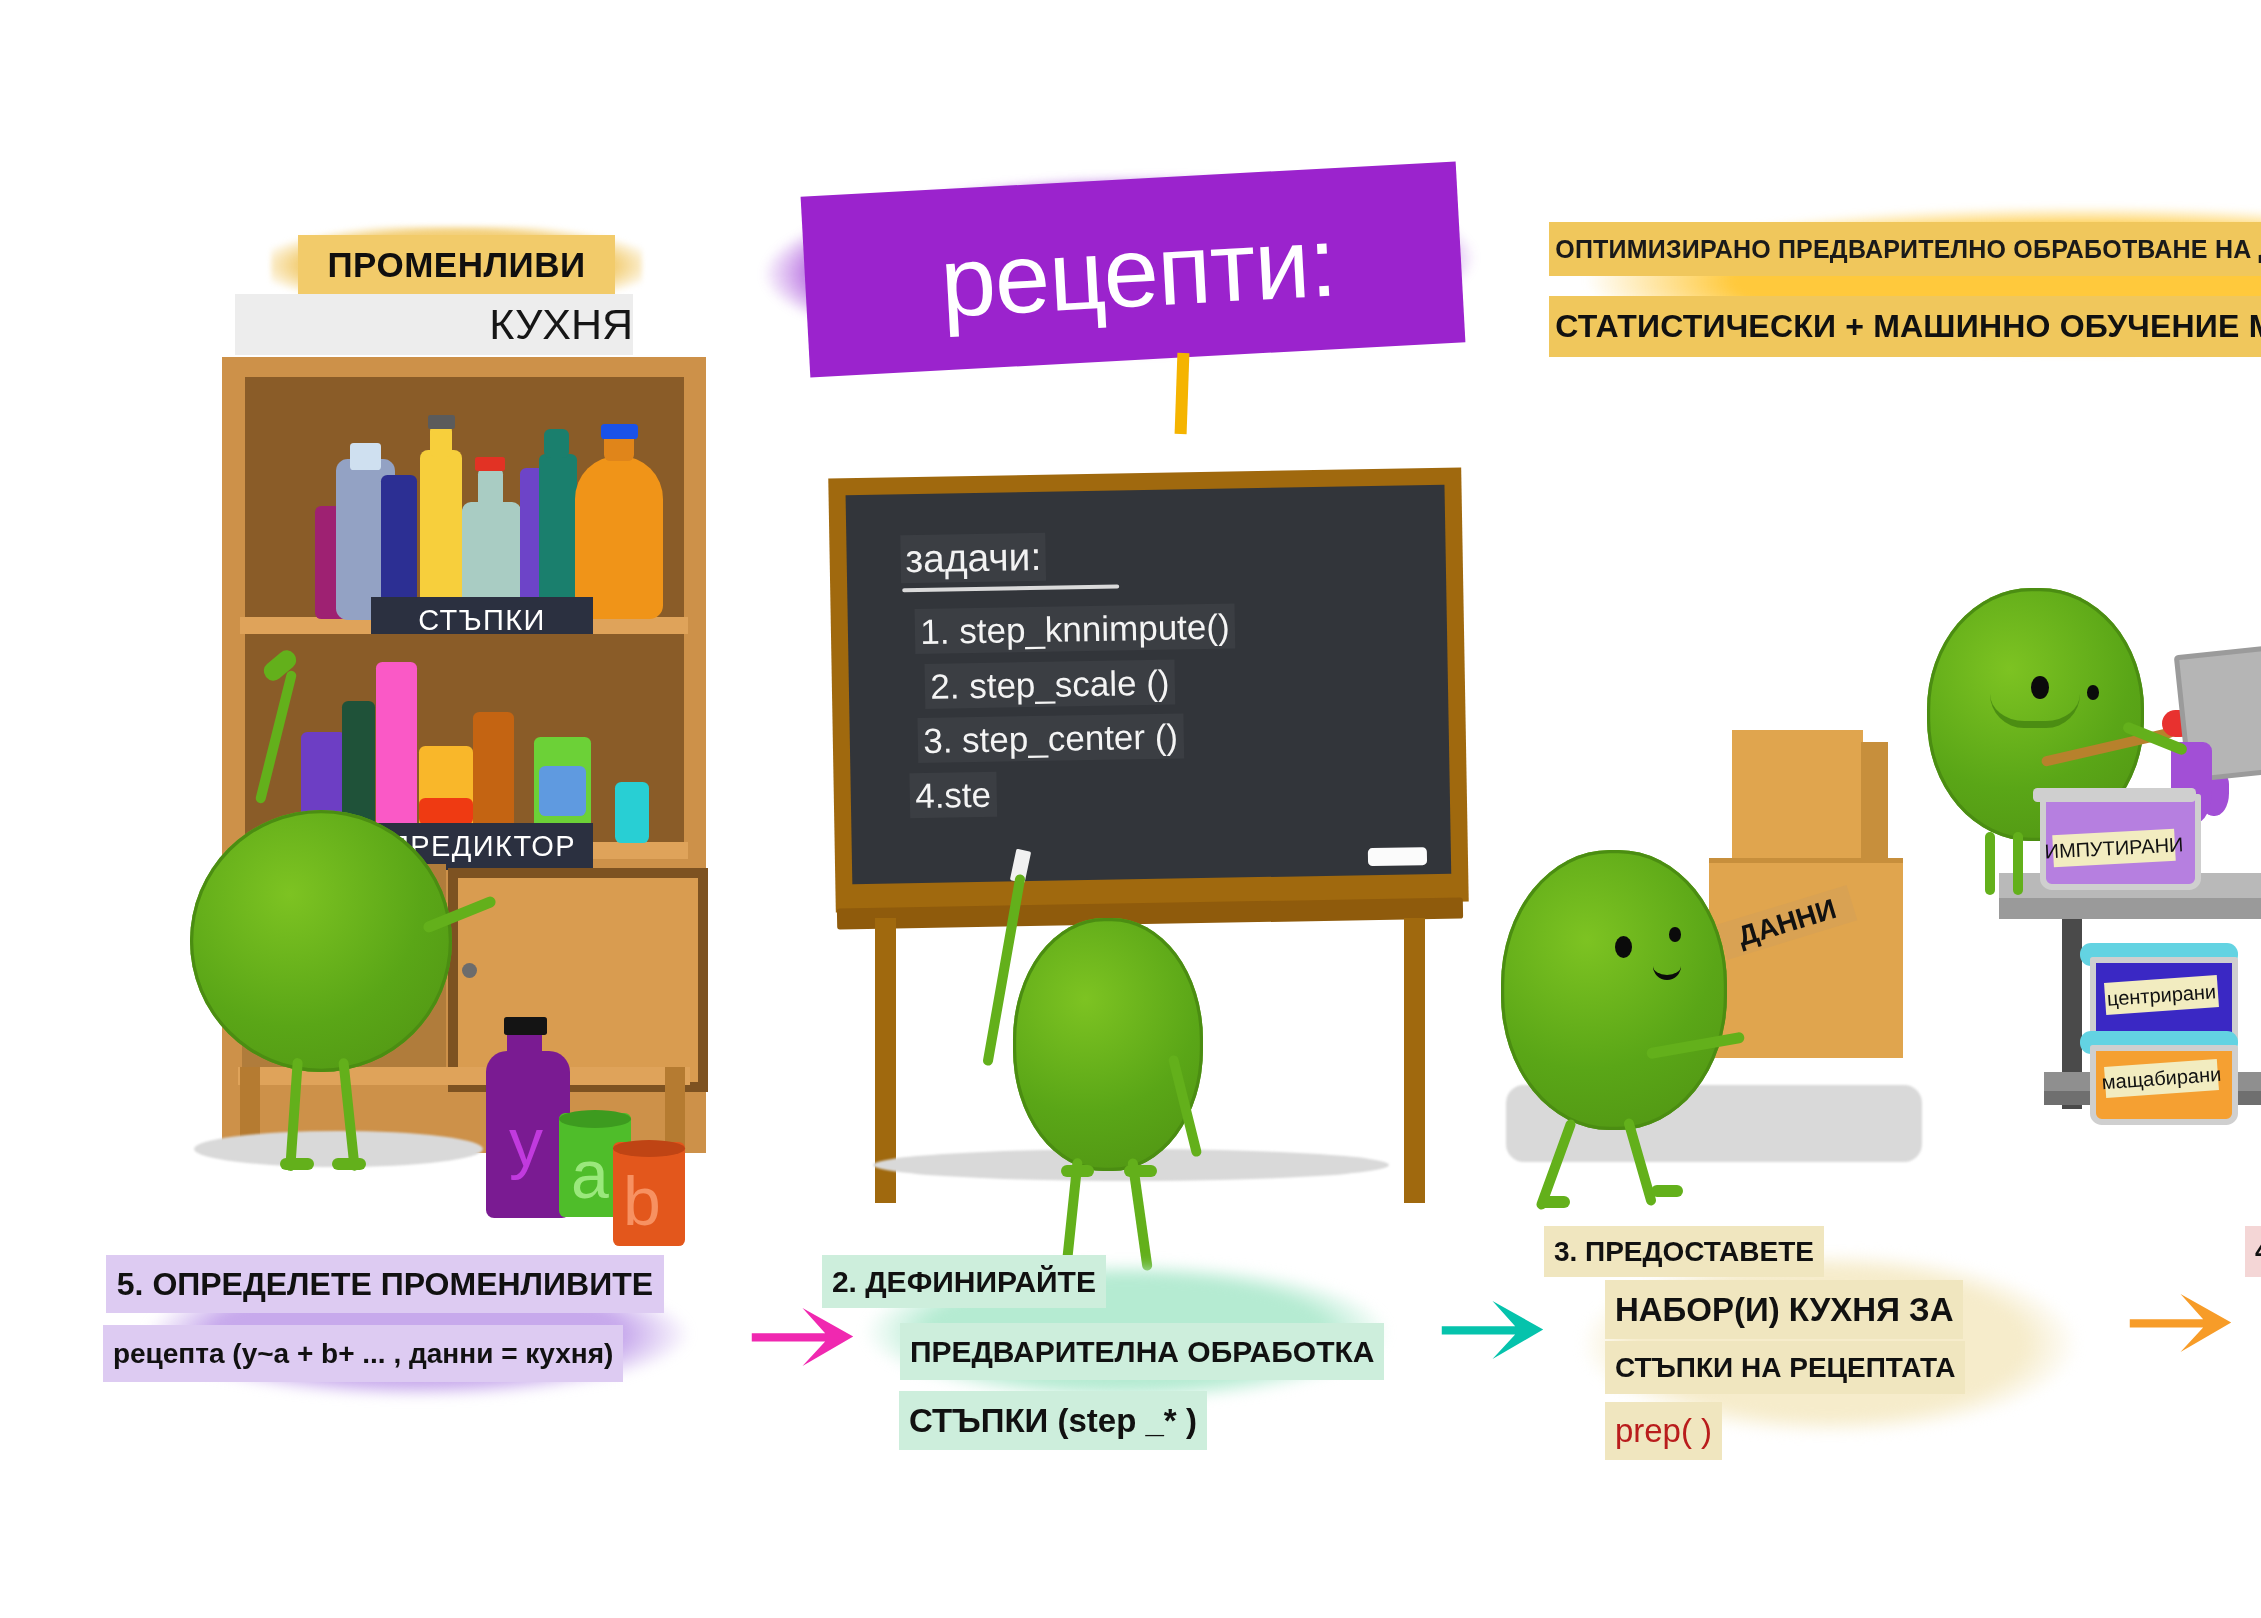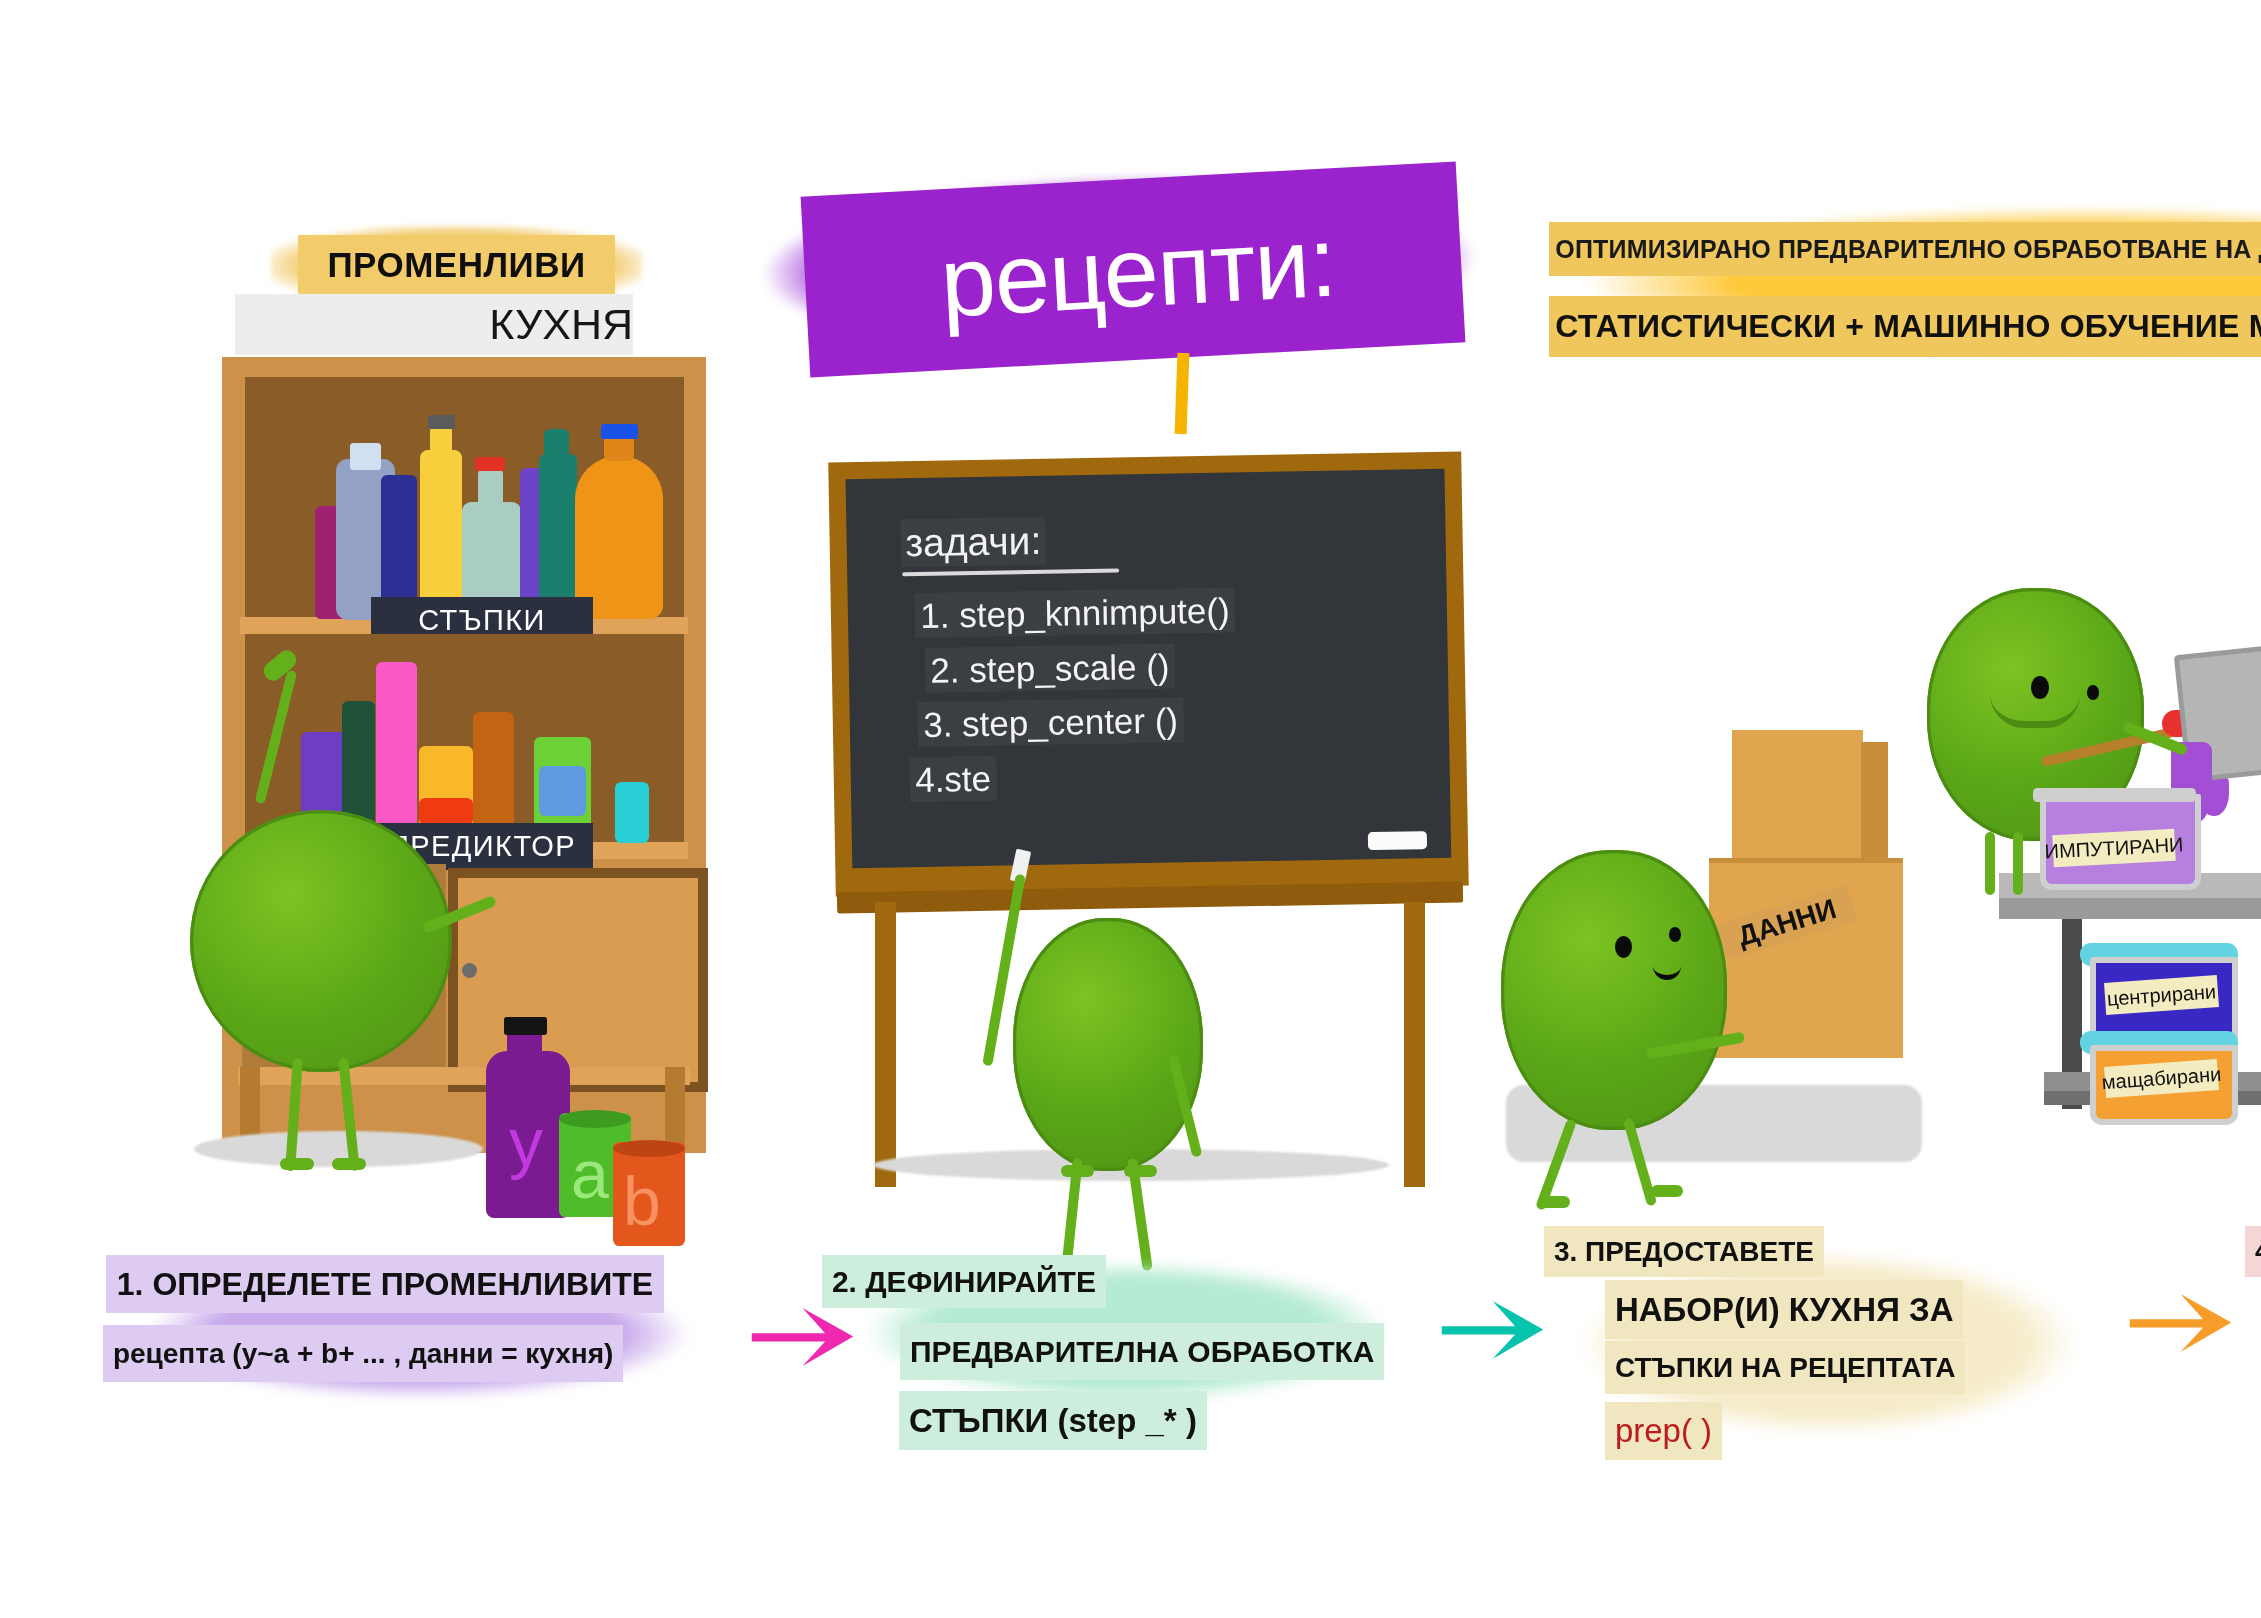--- a/index.html
+++ b/index.html
@@ -47,21 +47,21 @@
   .cb-inner{position:absolute;background:#8a5c28;}
   .cb-shelf{position:absolute;background:#dfa35a;}
   .cb-door{position:absolute;background:#d99c50;border:10px solid #7d5221;}
   .shelf-tag{position:absolute;background:#2b3040;display:flex;align-items:center;
      justify-content:center;color:#fff;font-weight:400;letter-spacing:1.4px;}
 
   .bottle{position:absolute;border-radius:6.3px;}
   .knob{position:absolute;width:15.4px;height:15.4px;border-radius:50%;background:#6c6c6c;}
 
   
-  #bb-wrap{left:832px;top:457px;width:633px;height:733px;}
+  #bb-wrap{left:832px;top:473px;width:633px;height:733px;}
   #bb-frame{position:absolute;left:0;top:0;width:633px;height:434px;background:#a0690e;
      transform:rotate(-1deg);}
   #bb-face{position:absolute;left:17px;top:17px;width:599px;height:389px;background:#32353a;}
   #bb-ledge{position:absolute;left:4.5px;top:430px;width:626px;height:21px;background:#8f5b0c;
      transform:rotate(-1deg);border-radius:2.7px;}
   .bb-leg{position:absolute;width:21px;height:285px;background:#a0690e;}
   #bb-title{position:absolute;left:54px;top:41px;}
   #bb-title span{display:inline-block;background:#3b3e43;color:#f2f2f2;font-size:39px;padding:1.8px 4.5px;}
   #bb-underline{position:absolute;left:55px;top:94px;width:217px;height:4.1px;background:#e8e8e8;
      border-radius:2.3px;opacity:.92;}
@@ -300,21 +300,21 @@
 
 <div class="abs" style="left:2080px;top:1031px;width:158px;height:22.6px;background:#63d3e2;border-radius:11px;"></div>
 <div class="abs cont" style="left:2090px;top:1045px;width:136px;height:68px;background:#f5a032;border-radius:2.7px 2.7px 11.8px 11.8px;"></div>
 <div class="abs label-tape" style="left:2105px;top:1063px;width:113px;height:31px;font-size:20px;transform:rotate(-4deg);">
   <span>мащабирани</span>
 </div>
 
 <div class="step-brush" style="left:90px;top:1246px;width:656px;height:176px;
      background:radial-gradient(ellipse 52% 46% at 50% 50%, #c7a9ec 60%, rgba(199,169,236,0) 80%);"></div>
 <div class="step-line" style="left:106px;top:1255px;height:58px;background:#ddcbf2;padding:0 6.3px;">
-  <span style="font-size:32px;font-weight:700;color:#111;">1. ОПРЕДЕЛЕТЕ ПРОМЕНЛИВИТЕ</span>
+  <span style="font-size:32px;font-weight:700;color:#111;">5. ОПРЕДЕЛЕТЕ ПРОМЕНЛИВИТЕ</span>
 </div>
 <div class="step-line" style="left:103px;top:1325px;height:57px;background:#ddcbf2;padding:0 5.4px;">
   <span style="font-size:28px;font-weight:700;color:#111;">рецепта (y~a + b+ ... , данни = кухня)</span>
 </div>
 <svg class="arrow" style="left:748px;top:1298px;" width="109" height="77" viewBox="0 0 240 170">
   <path d="M8 78 L170 78 L120 22 L232 85 L120 150 L170 96 L8 96 Z" fill="#f028b0"></path>
 </svg>
 
 <div class="step-brush" style="left:810px;top:1235px;width:633px;height:194px;
      background:radial-gradient(ellipse 52% 46% at 50% 50%, #b5ebd2 60%, rgba(181,235,210,0) 80%);"></div>

